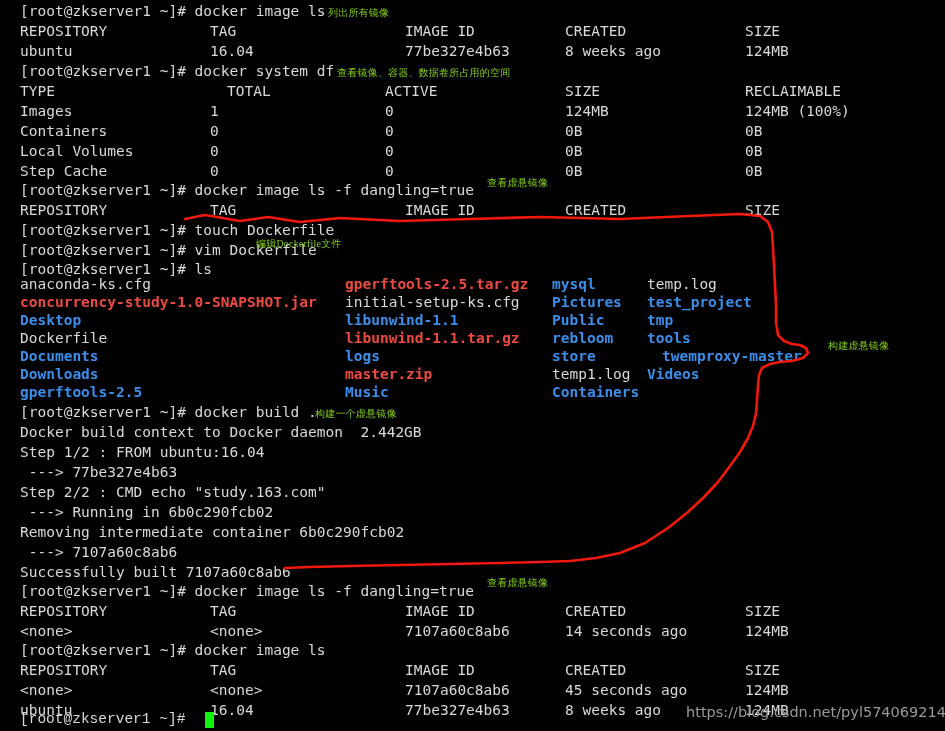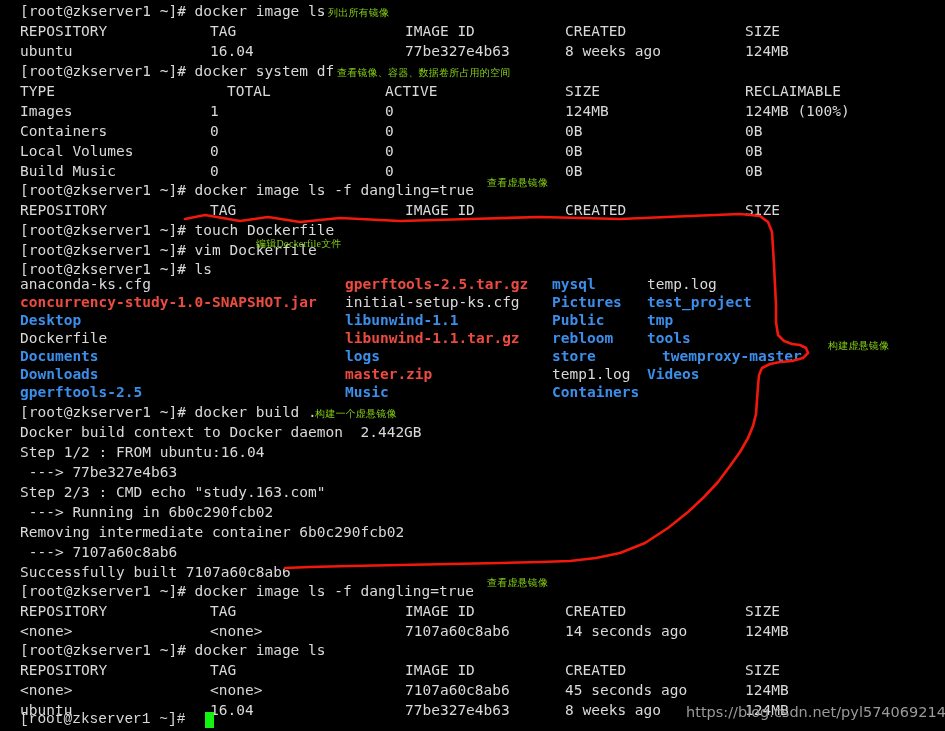--- a/index.html
+++ b/index.html
@@ -41,38 +41,38 @@
 
 <div id="term">
     <div class="row" style="top: 2px;"><span class="c white" style="left: 0px;">[root@zkserver1 ~]# docker image ls</span></div>
     <div class="row" style="top: 22px;"><span class="c white" style="left: 0px;">REPOSITORY</span><span class="c white" style="left: 190px;">TAG</span><span class="c white" style="left: 385px;">IMAGE ID</span><span class="c white" style="left: 545px;">CREATED</span><span class="c white" style="left: 725px;">SIZE</span></div>
     <div class="row" style="top: 42px;"><span class="c white" style="left: 0px;">ubuntu</span><span class="c white" style="left: 190px;">16.04</span><span class="c white" style="left: 385px;">77be327e4b63</span><span class="c white" style="left: 545px;">8 weeks ago</span><span class="c white" style="left: 725px;">124MB</span></div>
     <div class="row" style="top: 62px;"><span class="c white" style="left: 0px;">[root@zkserver1 ~]# docker system df</span></div>
     <div class="row" style="top: 82px;"><span class="c white" style="left: 0px;">TYPE</span><span class="c white" style="left: 190px; margin-left: 17px;">TOTAL</span><span class="c white" style="left: 365px;">ACTIVE</span><span class="c white" style="left: 545px;">SIZE</span><span class="c white" style="left: 725px;">RECLAIMABLE</span></div>
     <div class="row" style="top: 102px;"><span class="c white" style="left: 0px;">Images</span><span class="c white" style="left: 190px;">1</span><span class="c white" style="left: 365px;">0</span><span class="c white" style="left: 545px;">124MB</span><span class="c white" style="left: 725px;">124MB (100%)</span></div>
     <div class="row" style="top: 122px;"><span class="c white" style="left: 0px;">Containers</span><span class="c white" style="left: 190px;">0</span><span class="c white" style="left: 365px;">0</span><span class="c white" style="left: 545px;">0B</span><span class="c white" style="left: 725px;">0B</span></div>
     <div class="row" style="top: 142px;"><span class="c white" style="left: 0px;">Local Volumes</span><span class="c white" style="left: 190px;">0</span><span class="c white" style="left: 365px;">0</span><span class="c white" style="left: 545px;">0B</span><span class="c white" style="left: 725px;">0B</span></div>
-    <div class="row" style="top: 162px;"><span class="c white" style="left: 0px;">Build Music</span><span class="c white" style="left: 190px;">0</span><span class="c white" style="left: 365px;">0</span><span class="c white" style="left: 545px;">0B</span><span class="c white" style="left: 725px;">0B</span></div>
+    <div class="row" style="top: 162px;"><span class="c white" style="left: 0px;">Step Cache</span><span class="c white" style="left: 190px;">0</span><span class="c white" style="left: 365px;">0</span><span class="c white" style="left: 545px;">0B</span><span class="c white" style="left: 725px;">0B</span></div>
     <div class="row" style="top: 181px;"><span class="c white" style="left: 0px;">[root@zkserver1 ~]# docker image ls -f dangling=true</span></div>
     <div class="row" style="top: 201px;"><span class="c white" style="left: 0px;">REPOSITORY</span><span class="c white" style="left: 190px;">TAG</span><span class="c white" style="left: 385px;">IMAGE ID</span><span class="c white" style="left: 545px;">CREATED</span><span class="c white" style="left: 725px;">SIZE</span></div>
     <div class="row" style="top: 221px;"><span class="c white" style="left: 0px;">[root@zkserver1 ~]# touch Dockerfile</span></div>
     <div class="row" style="top: 241px;"><span class="c white" style="left: 0px;">[root@zkserver1 ~]# vim Dockerfile</span></div>
     <div class="row" style="top: 260px;"><span class="c white" style="left: 0px;">[root@zkserver1 ~]# ls</span></div>
     <div class="row" style="top: 275px;"><span class="c white" style="left: 0px;">anaconda-ks.cfg</span><span class="c red" style="left: 325px;">gperftools-2.5.tar.gz</span><span class="c blue" style="left: 532px;">mysql</span><span class="c white" style="left: 627px;">temp.log</span></div>
     <div class="row" style="top: 293px;"><span class="c red" style="left: 0px;">concurrency-study-1.0-SNAPSHOT.jar</span><span class="c white" style="left: 325px;">initial-setup-ks.cfg</span><span class="c blue" style="left: 532px;">Pictures</span><span class="c blue" style="left: 627px;">test_project</span></div>
     <div class="row" style="top: 311px;"><span class="c blue" style="left: 0px;">Desktop</span><span class="c blue" style="left: 325px;">libunwind-1.1</span><span class="c blue" style="left: 532px;">Public</span><span class="c blue" style="left: 627px;">tmp</span></div>
     <div class="row" style="top: 329px;"><span class="c white" style="left: 0px;">Dockerfile</span><span class="c red" style="left: 325px;">libunwind-1.1.tar.gz</span><span class="c blue" style="left: 532px;">rebloom</span><span class="c blue" style="left: 627px;">tools</span></div>
     <div class="row" style="top: 347px;"><span class="c blue" style="left: 0px;">Documents</span><span class="c blue" style="left: 325px;">logs</span><span class="c blue" style="left: 532px;">store</span><span class="c blue" style="left: 627px; margin-left: 15px;">twemproxy-master</span></div>
     <div class="row" style="top: 365px;"><span class="c blue" style="left: 0px;">Downloads</span><span class="c red" style="left: 325px;">master.zip</span><span class="c white" style="left: 532px;">temp1.log</span><span class="c blue" style="left: 627px;">Videos</span></div>
     <div class="row" style="top: 383px;"><span class="c blue" style="left: 0px;">gperftools-2.5</span><span class="c blue" style="left: 325px;">Music</span><span class="c blue" style="left: 532px;">Containers</span></div>
     <div class="row" style="top: 403px;"><span class="c white" style="left: 0px;">[root@zkserver1 ~]# docker build .</span></div>
     <div class="row" style="top: 423px;"><span class="c white" style="left: 0px;">Docker build context to Docker daemon  2.442GB</span></div>
     <div class="row" style="top: 443px;"><span class="c white" style="left: 0px;">Step 1/2 : FROM ubuntu:16.04</span></div>
     <div class="row" style="top: 463px;"><span class="c white" style="left: 0px;"> ---&gt; 77be327e4b63</span></div>
-    <div class="row" style="top: 483px;"><span class="c white" style="left: 0px;">Step 2/3 : CMD echo "study.163.com"</span></div>
+    <div class="row" style="top: 483px;"><span class="c white" style="left: 0px;">Step 2/2 : CMD echo "study.163.com"</span></div>
     <div class="row" style="top: 503px;"><span class="c white" style="left: 0px;"> ---&gt; Running in 6b0c290fcb02</span></div>
     <div class="row" style="top: 523px;"><span class="c white" style="left: 0px;">Removing intermediate container 6b0c290fcb02</span></div>
     <div class="row" style="top: 543px;"><span class="c white" style="left: 0px;"> ---&gt; 7107a60c8ab6</span></div>
     <div class="row" style="top: 563px;"><span class="c white" style="left: 0px;">Successfully built 7107a60c8ab6</span></div>
     <div class="row" style="top: 582px;"><span class="c white" style="left: 0px;">[root@zkserver1 ~]# docker image ls -f dangling=true</span></div>
     <div class="row" style="top: 602px;"><span class="c white" style="left: 0px;">REPOSITORY</span><span class="c white" style="left: 190px;">TAG</span><span class="c white" style="left: 385px;">IMAGE ID</span><span class="c white" style="left: 545px;">CREATED</span><span class="c white" style="left: 725px;">SIZE</span></div>
     <div class="row" style="top: 622px;"><span class="c white" style="left: 0px;">&lt;none&gt;</span><span class="c white" style="left: 190px;">&lt;none&gt;</span><span class="c white" style="left: 385px;">7107a60c8ab6</span><span class="c white" style="left: 545px;">14 seconds ago</span><span class="c white" style="left: 725px;">124MB</span></div>
     <div class="row" style="top: 641px;"><span class="c white" style="left: 0px;">[root@zkserver1 ~]# docker image ls</span></div>
     <div class="row" style="top: 661px;"><span class="c white" style="left: 0px;">REPOSITORY</span><span class="c white" style="left: 190px;">TAG</span><span class="c white" style="left: 385px;">IMAGE ID</span><span class="c white" style="left: 545px;">CREATED</span><span class="c white" style="left: 725px;">SIZE</span></div>
     <div class="row" style="top: 681px;"><span class="c white" style="left: 0px;">&lt;none&gt;</span><span class="c white" style="left: 190px;">&lt;none&gt;</span><span class="c white" style="left: 385px;">7107a60c8ab6</span><span class="c white" style="left: 545px;">45 seconds ago</span><span class="c white" style="left: 725px;">124MB</span></div>

